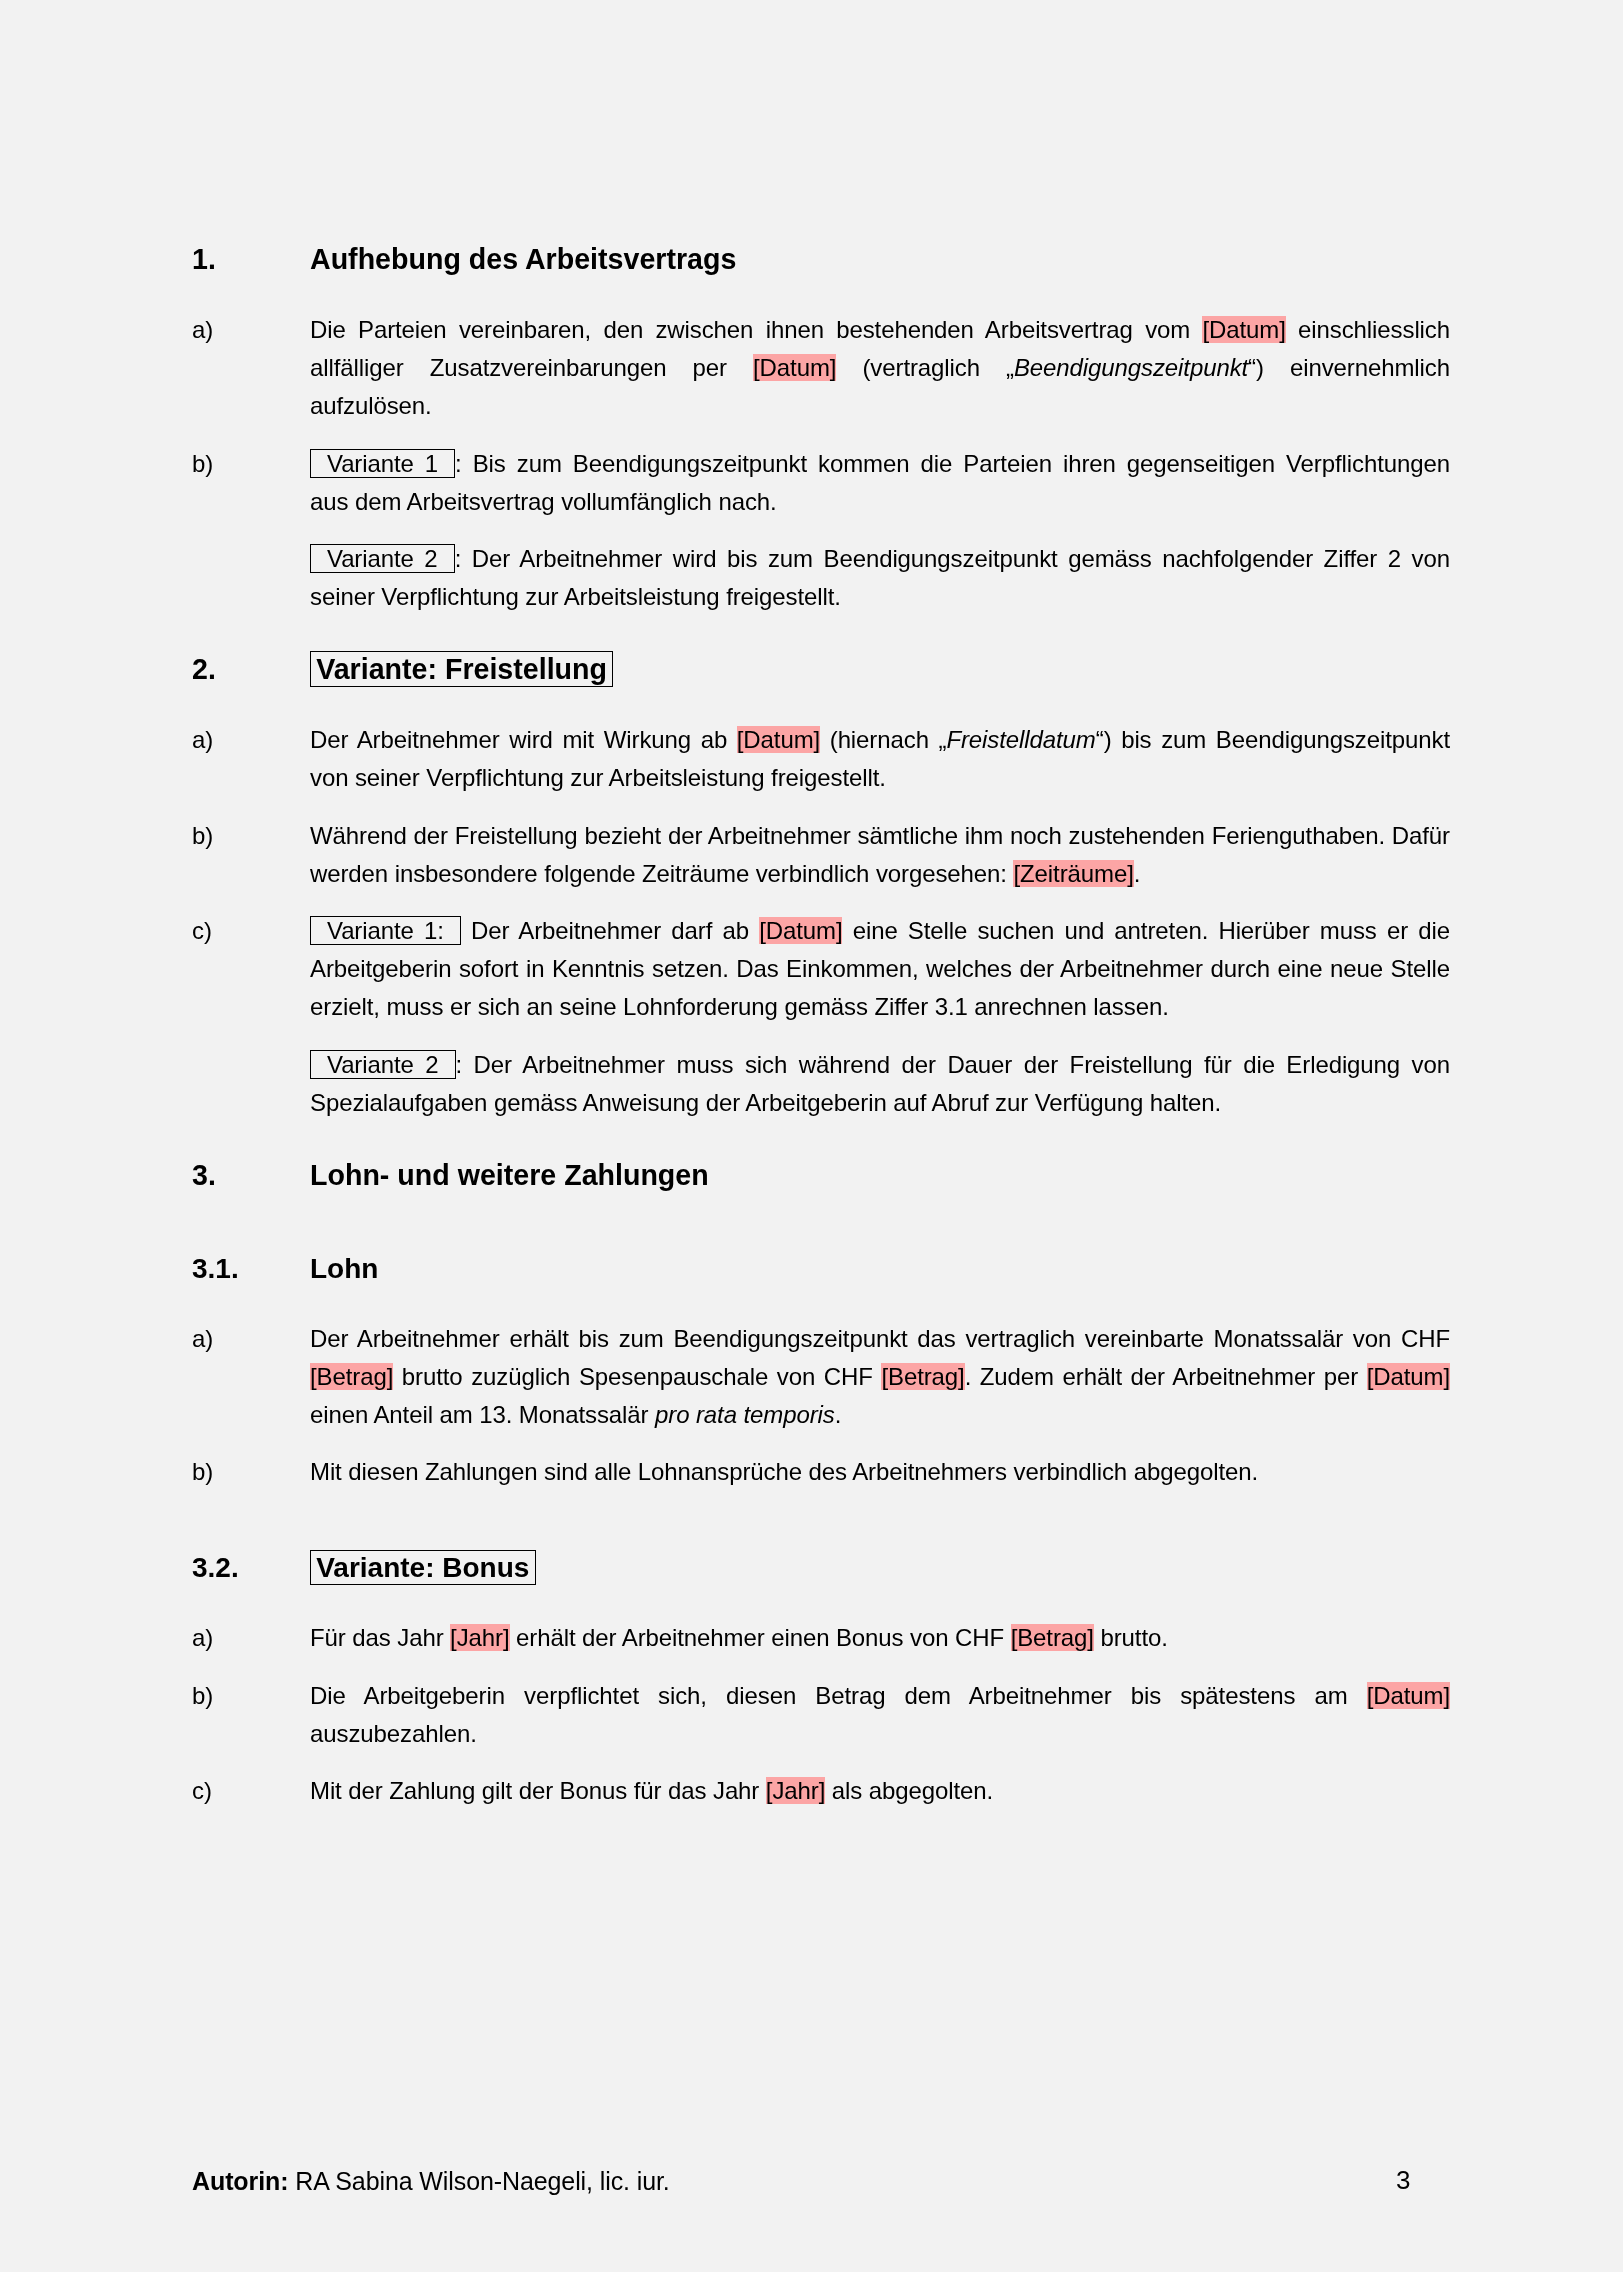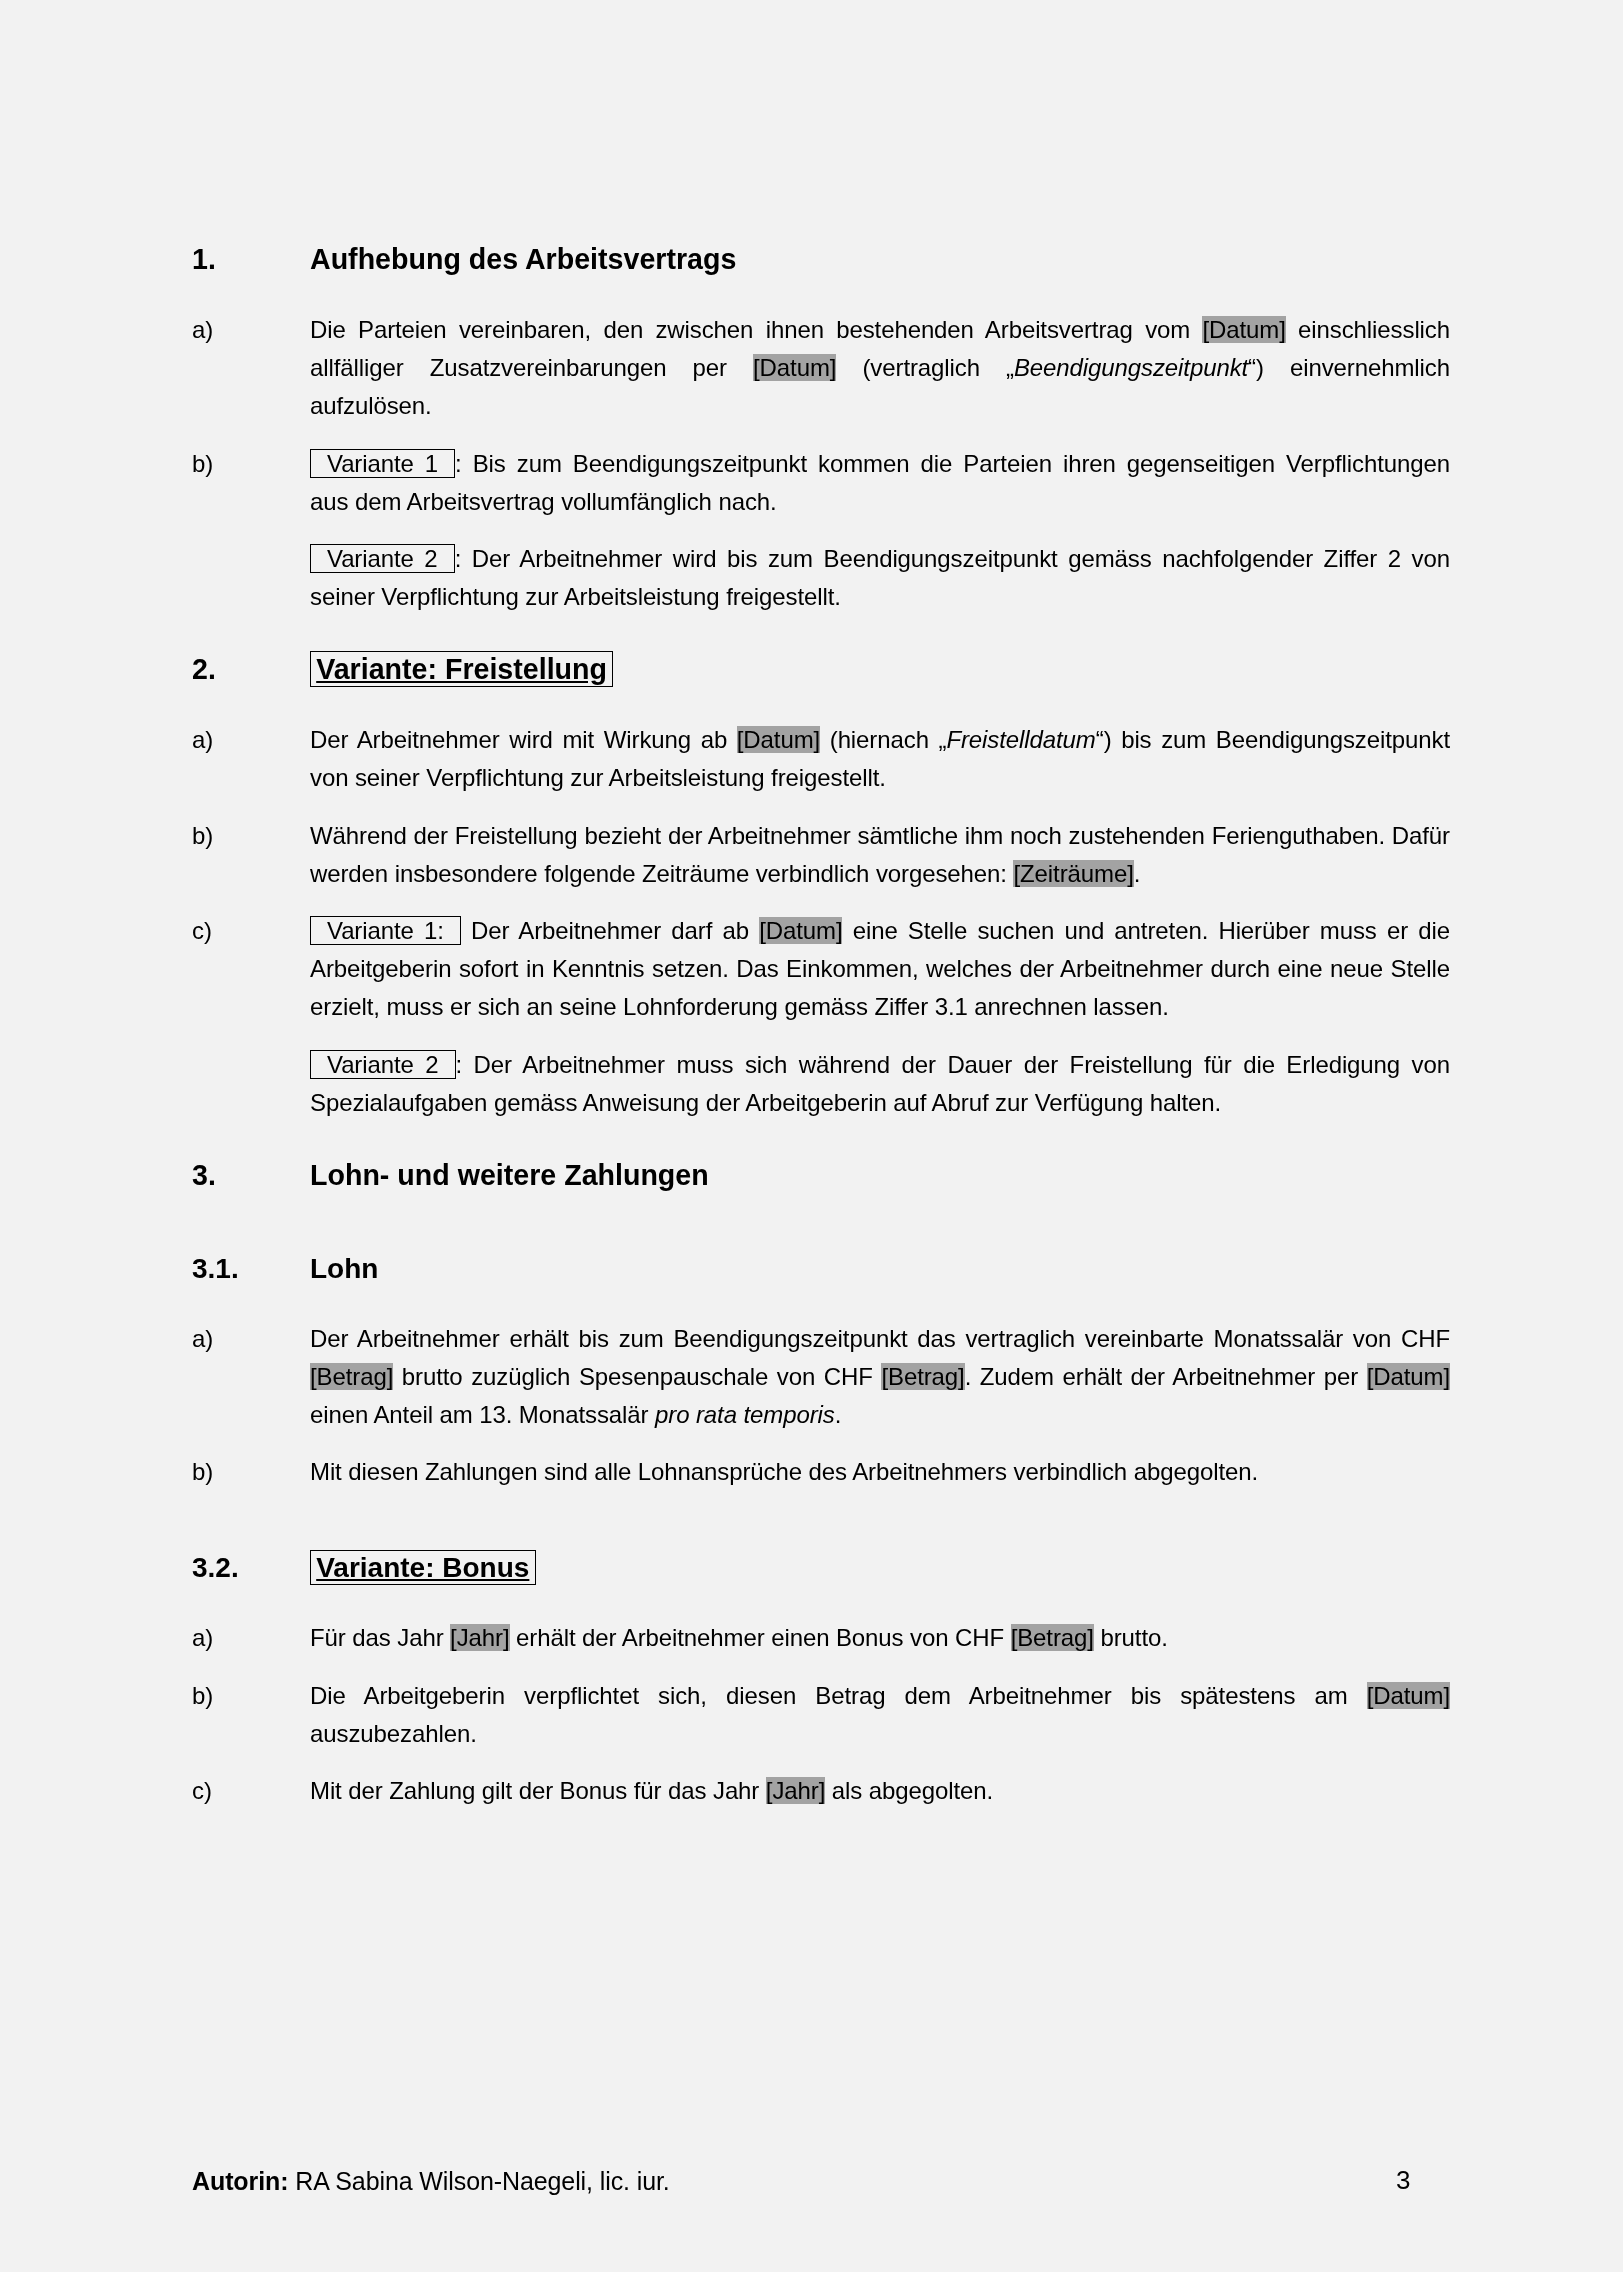--- a/index.html
+++ b/index.html
@@ -11,23 +11,23 @@
   }
   .doc{position:absolute;left:192px;top:242px;width:1258px;}
   .row{display:flex;align-items:baseline;}
   .num{flex:0 0 118px;}
   .txt{flex:1 1 auto;min-width:0;}
   .para{font-size:24px;line-height:38px;letter-spacing:-0.1px;margin:0 0 19.5px 0;}
   .para .txt{text-align:justify;hyphens:manual;}
   .h1{font-size:28.6px;line-height:34px;font-weight:bold;margin:36px 0 35px 0;}
   .h1:first-child{margin-top:0;}
   .h2{font-size:28px;line-height:30px;font-weight:bold;margin:62px 0 36px 0;}
-  .hl{background:#a3a3a3;}
+  .hl{background:#fca5a5;}
   .box{border:1.9px solid #000;padding:0 16px;}
-  .h1 .box,.h2 .box{padding:1.3px 5.2px;text-decoration:underline;}
+  .h1 .box,.h2 .box{padding:1.3px 5.2px;}
   .i{font-style:italic;}
   .footer{position:absolute;left:192px;top:2167px;font-size:25px;letter-spacing:-0.1px;}
   .footer b{font-weight:bold;}
   .pagenum{position:absolute;left:1396px;top:2165px;font-size:26px;}
 </style>
 </head>
 <body>
 
 <div class="doc">
     <div class="row h1">

